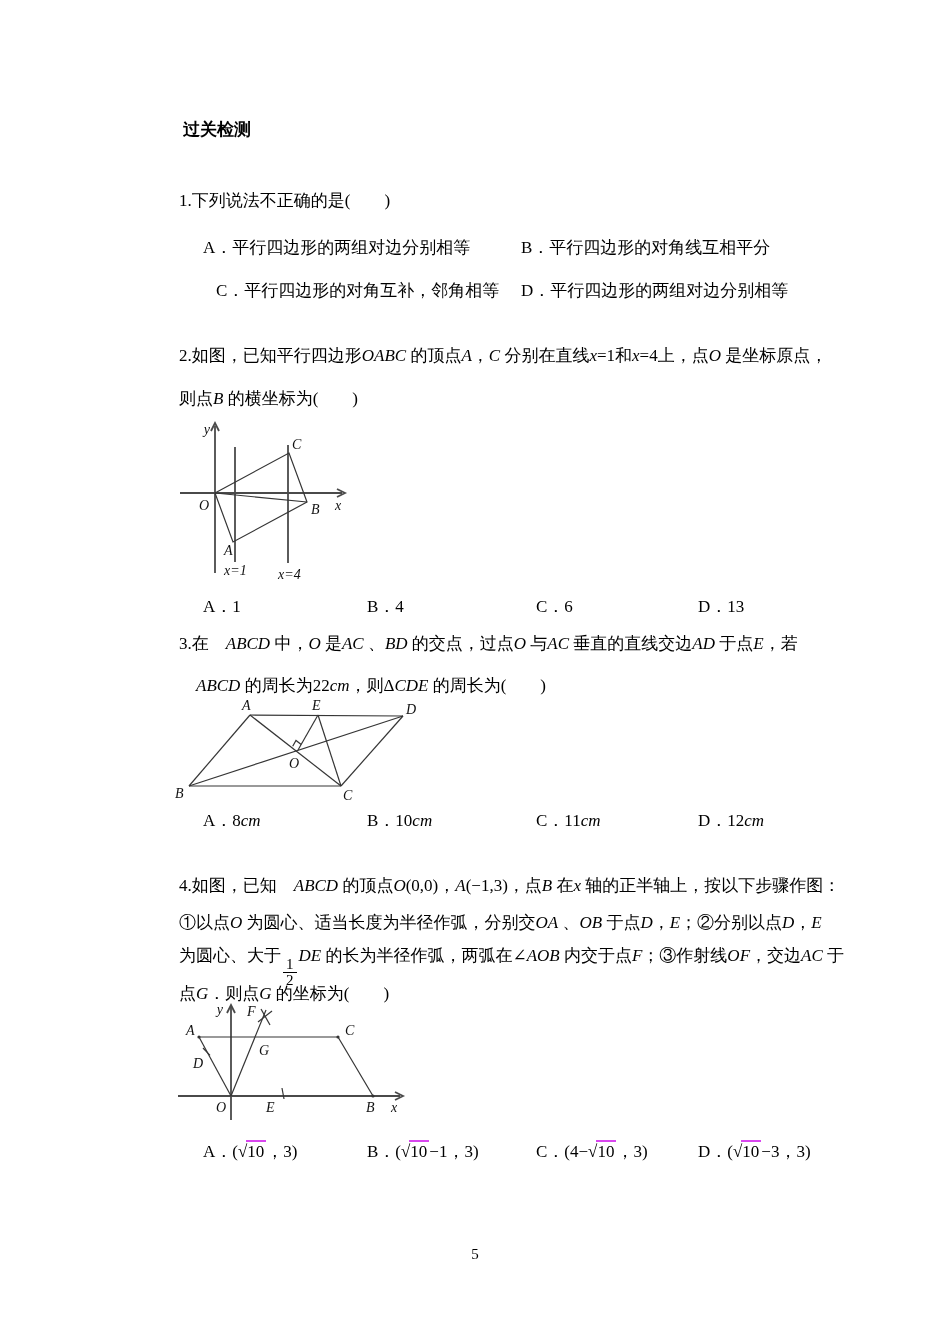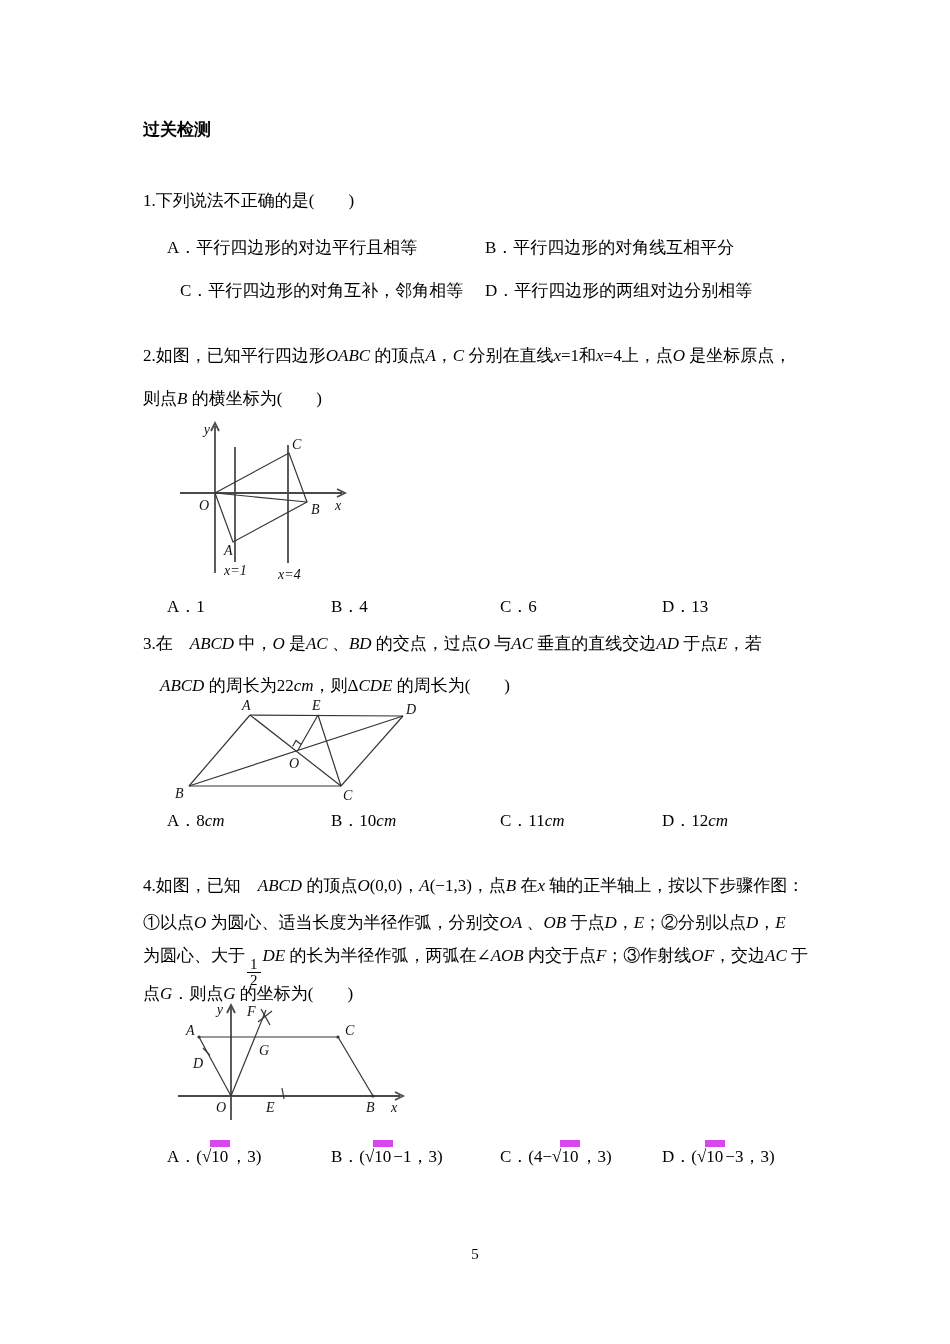--- a/index.html
+++ b/index.html
@@ -1,41 +1,41 @@
 <!DOCTYPE html>
 <html><head>
 <meta charset="utf-8">
 <style>
   html,body{margin:0;padding:0;}
   body{width:950px;height:1344px;background:#ffffff;position:relative;
        font-family:"Liberation Serif","DejaVu Serif",serif;color:#000;}
   .abs{position:absolute;white-space:nowrap;}
-  .tline{font-size:17px;line-height:23px;}
-  .title{font-family:"Liberation Sans","DejaVu Sans",sans-serif;font-weight:bold;font-size:17px;}
+  .tline{font-size:17px;line-height:23px;margin-left:36px;}
+  .title{font-family:"Liberation Sans","DejaVu Sans",sans-serif;font-weight:bold;font-size:17px;margin-left:40px;}
   .mi{font-style:italic;font-family:Liberation Serif, serif;}
   .sqrt{display:inline-block;white-space:nowrap;}
   .sqrt .rad{display:inline-block;}
-  .sqrt .vinc{display:inline-block;border-top:7px solid #d946ef;padding:0 2px 0 1px;margin-left:-1px;line-height:1.15;}
+  .sqrt .vinc{display:inline-block;border-top:2px solid #d946ef;padding:0 2px 0 1px;margin-left:-1px;line-height:1.15;}
   .frac{display:inline-flex;flex-direction:column;align-items:center;vertical-align:-0.5em;
         line-height:1.05;font-size:15px;margin:0 2px;}
   .frac .fnum{border-bottom:1px solid #000;padding:0 3px;}
   .frac .fden{padding:0 3px;}
   svg.fig{position:absolute;overflow:visible;}
   svg .axis{stroke:#4a4a4a;stroke-width:1.8;fill:none;}
   svg .thin{stroke:#353535;stroke-width:1.2;fill:none;}
   svg .lbl{font-family:"Liberation Serif","DejaVu Serif",serif;font-style:italic;font-size:14px;fill:#111;}
   .pagenum{width:950px;text-align:center;font-size:15px;}
 </style>
 </head>
 <body>
 
 <div class="abs title" style="left:143px;top:118px">过关检测</div>
 
 <div class="abs tline" style="left:143px;top:189px">1.下列说法不正确的是(　　)</div>
-<div class="abs tline" style="left:167px;top:236px">A．平行四边形的对边平行且相等</div>
+<div class="abs tline" style="left:167px;top:236px">A．平行四边形的两组对边分别相等</div>
 <div class="abs tline" style="left:485px;top:236px">B．平行四边形的对角线互相平分</div>
 <div class="abs tline" style="left:180px;top:279px">C．平行四边形的对角互补，邻角相等</div>
 <div class="abs tline" style="left:485px;top:279px">D．平行四边形的两组对边分别相等</div>
 
 <div class="abs tline" style="left:143px;top:344px">2.如图，已知平行四边形<span class="mi">OABC</span> 的顶点<span class="mi">A</span>，<span class="mi">C</span> 分别在直线<span class="mi">x</span>=1和<span class="mi">x</span>=4上，点<span class="mi">O</span> 是坐标原点，</div>
 <div class="abs tline" style="left:143px;top:387px">则点<span class="mi">B</span> 的横坐标为(　　)</div>
 
 <svg class="fig" style="left:170px;top:418px" width="190" height="170" viewBox="0 0 190 170">
   <g>
     <line class="axis" x1="45" y1="8" x2="45" y2="155"></line>

